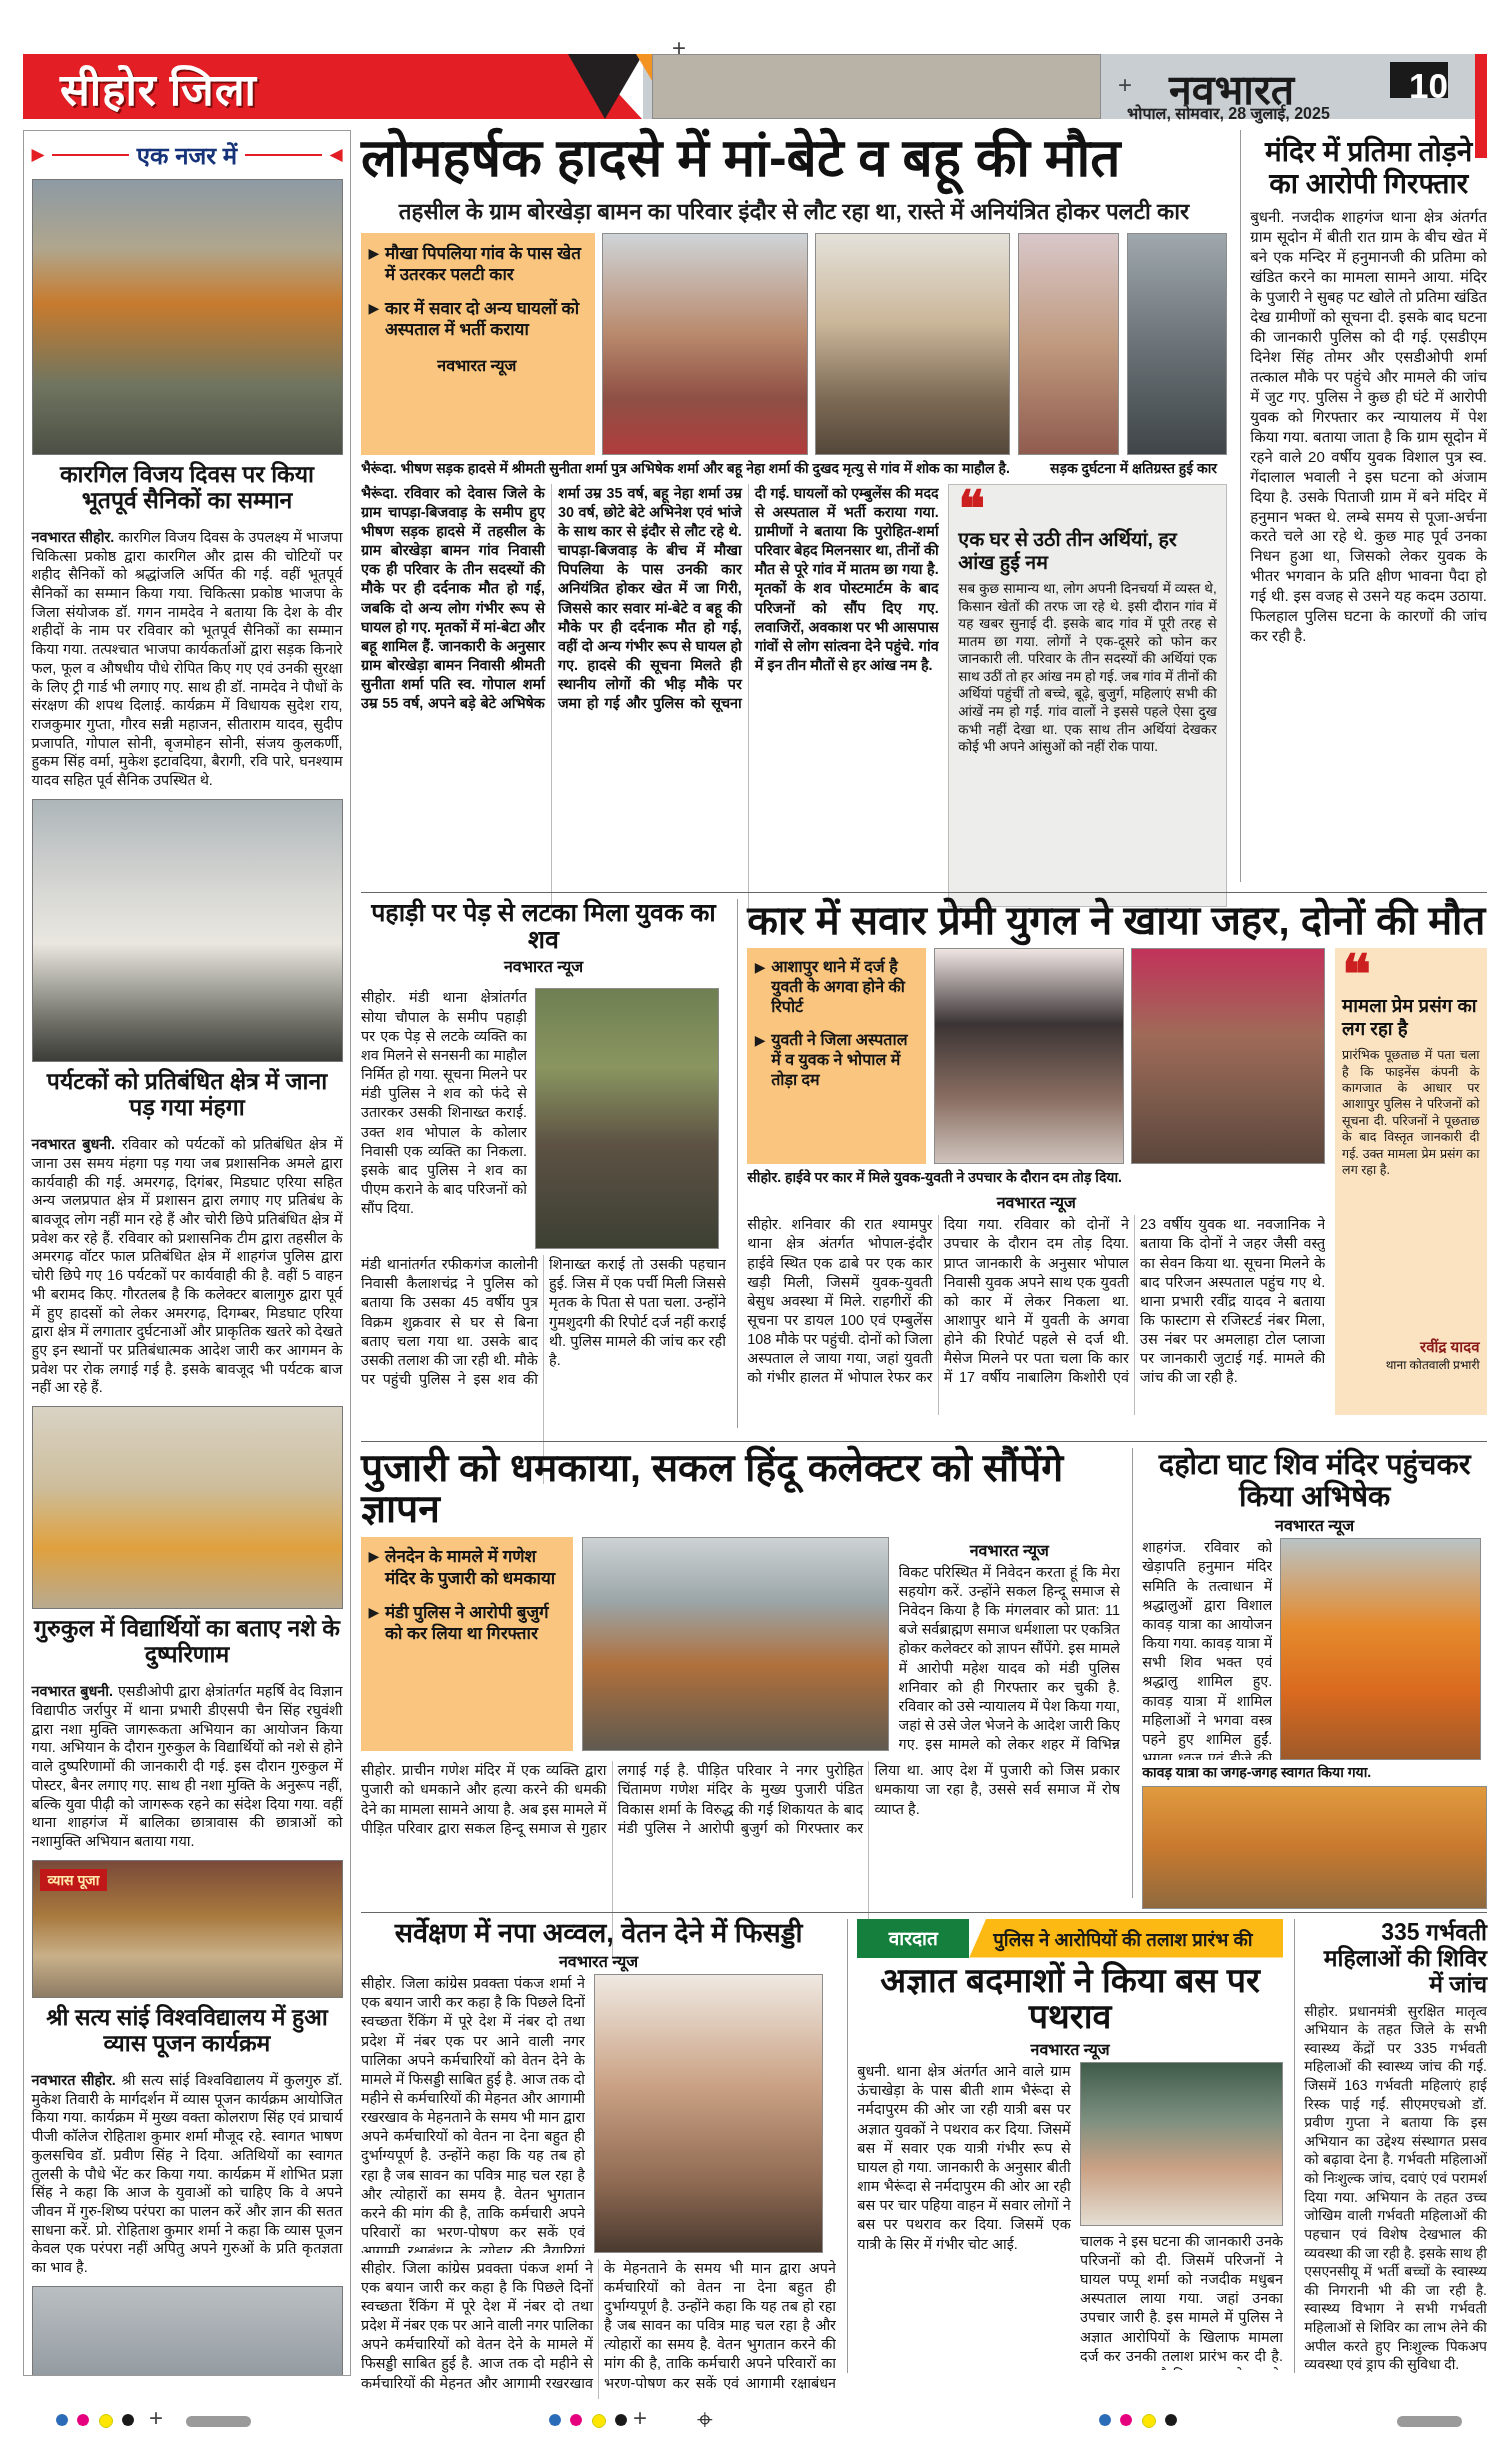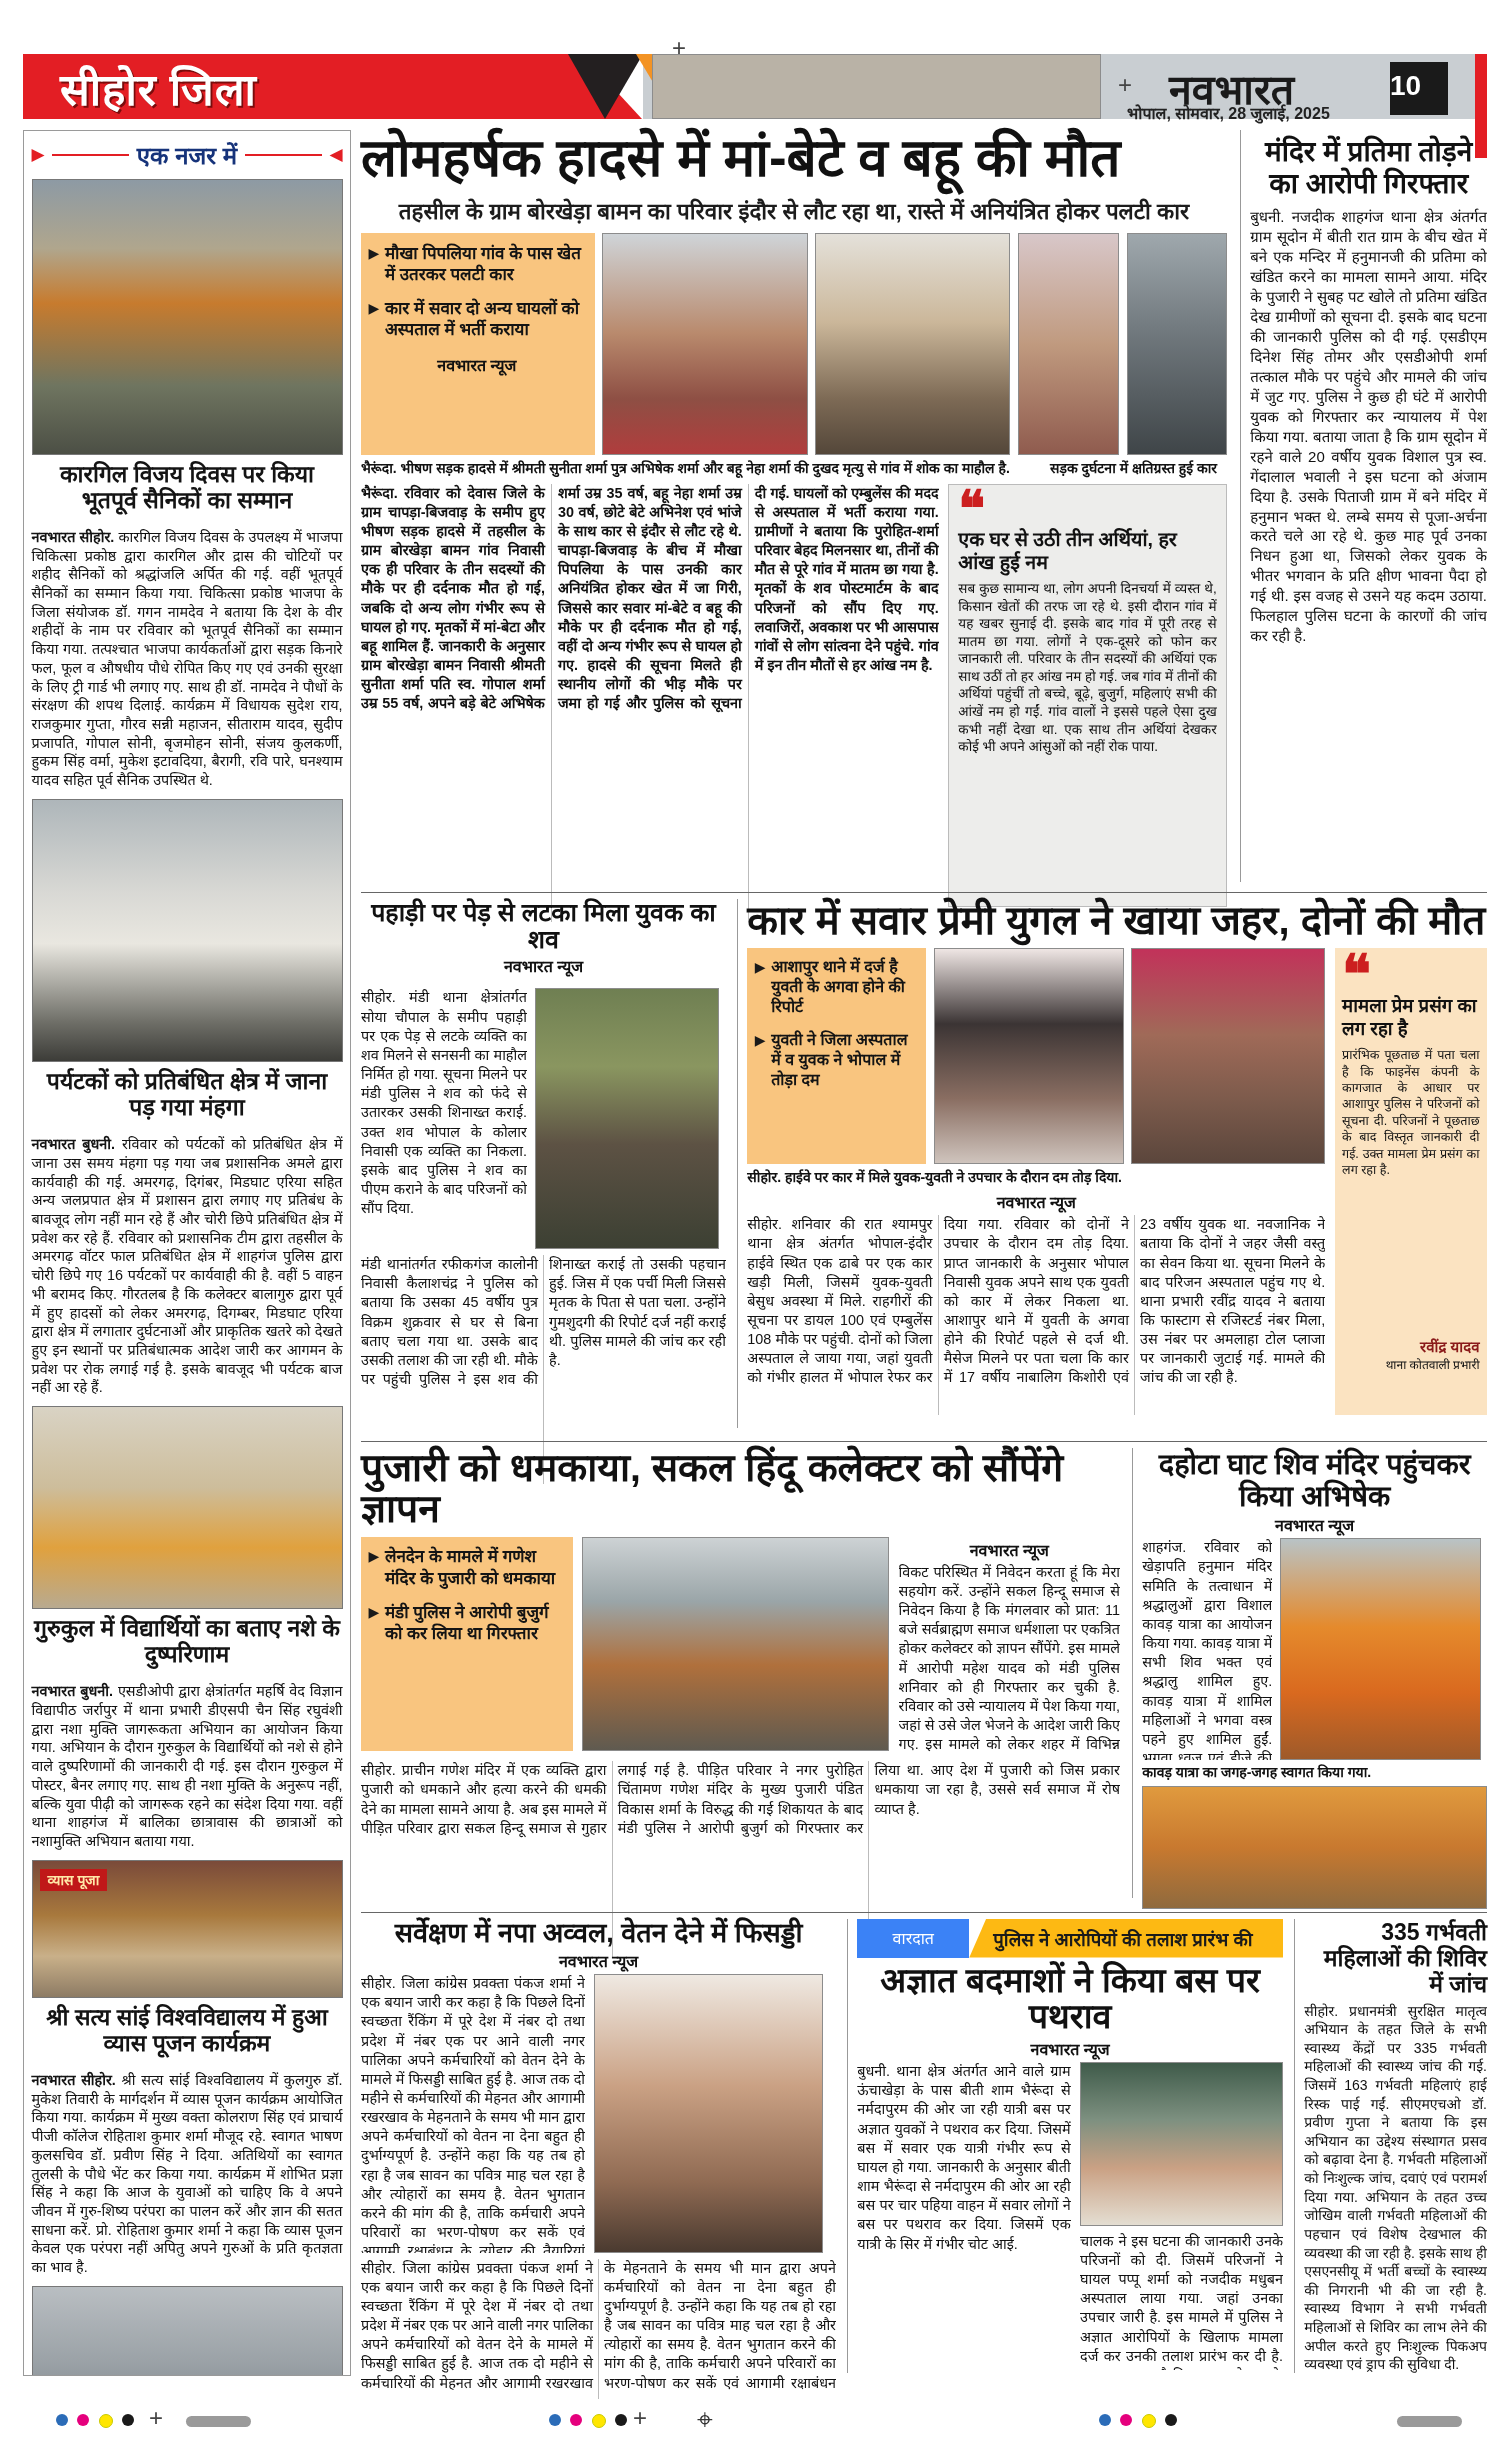--- a/index.html
+++ b/index.html
@@ -14,22 +14,22 @@
     clip-path:polygon(0 0,559px 0,619px 65px,0 65px);}
   .banner-black{position:absolute;left:545px;top:0;width:75px;height:65px;background:#231f20;
     clip-path:polygon(0 0,75px 0,37px 65px);}
   .banner-orange{position:absolute;left:585px;top:0;width:67px;height:65px;background:#f39324;
     clip-path:polygon(28px 0,67px 0,67px 65px);}
   .banner-title{position:absolute;left:37px;top:3.7px;font-size:44px;font-weight:bold;color:#fff;
     letter-spacing:0.9px;text-shadow:1.9px 1.9px 0 #7a0c0c;}
   .mast-photo{position:absolute;left:652px;top:0;width:449px;height:65px;
     background:linear-gradient(180deg,#9db6c6 0%,#b9c9cf 40%,#c98f3e 70%,#8a5a22 100%);}
   .paper-name{position:absolute;left:1169px;top:5.6px;font-size:41px;font-weight:bold;color:#1a1a1a;}
-  .page-badge{position:absolute;left:1390px;top:7.5px;width:58px;height:53px;background:#1a1a1a;color:#fff;
-    font-size:28px;font-weight:bold;text-align:left;line-height:47px;}
+  .page-badge{position:absolute;left:1390px;top:7.5px;width:58px;height:36px;background:#1a1a1a;color:#fff;
+    font-size:35px;font-weight:bold;text-align:right;line-height:47px;}
   .dateline{position:absolute;left:1127px;top:48px;font-size:16px;font-weight:bold;color:#222;}
   .red-bar{position:absolute;left:1475px;top:0;width:12px;height:104px;background:#e31e24;}
   .cropmark{position:absolute;color:#444;font-size:24px;font-weight:normal;}
 
   
   .photo{background:#b9b2a6;position:relative;border:0.9px solid #8c8c8c;box-sizing:border-box;}
   .byline{font-weight:bold;text-align:center;font-size:16px;margin:1.9px 0;}
   .body{font-size:14.4px;line-height:1.33;text-align:justify;}
   .hl{font-weight:bold;color:#141414;}
   .obox{background:#f9c57f;padding:9.3px 9.3px 9.3px 7.5px;box-sizing:border-box;}
@@ -91,21 +91,21 @@
 
   .story4{position:absolute;left:0;top:5.6px;width:759px;height:450px;}
   .s4-h{font-size:39px;font-weight:bold;line-height:1.05;margin-bottom:7.5px;}
   .story5{position:absolute;left:771px;top:5.6px;width:355px;height:450px;border-left:0.9px solid #999;padding-left:9.3px;box-sizing:border-box;}
   .s5-h{font-size:29px;font-weight:bold;text-align:center;line-height:1.12;}
 
   .story6{position:absolute;left:0;top:5.6px;width:475px;height:454px;}
   .s6-h{font-size:27px;font-weight:bold;text-align:center;line-height:1.1;}
   .story7{position:absolute;left:486px;top:5.6px;width:436px;height:454px;border-left:0.9px solid #999;padding-left:9.3px;box-sizing:border-box;}
   .tag-row{display:flex;height:39px;margin-bottom:5.6px;}
-  .tag-red{background:#3b82f6;color:#fff;font-size:16px;font-weight:normal;display:flex;align-items:center;justify-content:center;width:112px;}
+  .tag-red{background:#15803d;color:#fff;font-size:19px;font-weight:bold;display:flex;align-items:center;justify-content:center;width:112px;}
   .tag-yellow{background:#fdb913;color:#1a1a1a;font-size:18.6px;font-weight:bold;flex:1;display:flex;align-items:center;
     padding-left:24px;clip-path:polygon(17px 0,100% 0,100% 100%,0 100%);}
   .s7-h{font-size:34px;font-weight:bold;text-align:center;line-height:1.05;margin:3.7px 0;}
   .story8{position:absolute;left:933px;top:5.6px;width:193px;height:454px;border-left:0.9px solid #999;padding-left:9.3px;box-sizing:border-box;}
   .s8-h{font-size:23px;font-weight:bold;text-align:right;line-height:1.15;margin-bottom:3.7px;}
 
   
   .regrow{position:absolute;left:0;top:2408px;width:1490px;height:37px;}
   .dots{position:absolute;display:flex;gap:9.3px;}
   .dot{width:12px;height:12px;border-radius:50%;}

